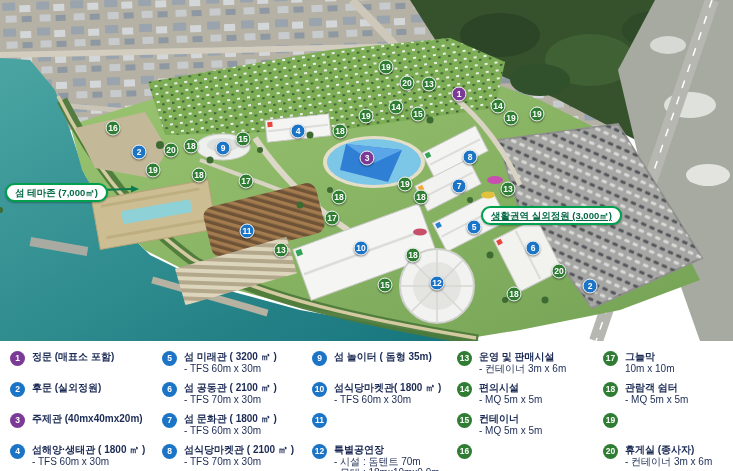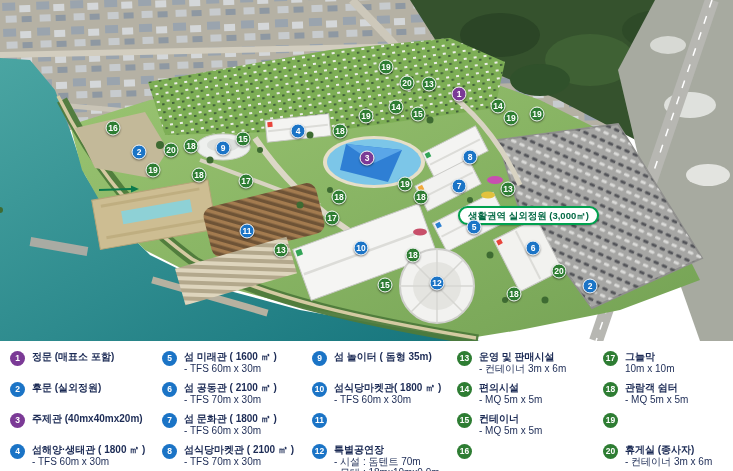--- a/index.html
+++ b/index.html
@@ -177,21 +177,22 @@
           <circle cx="380, " cy="210" r="3"></circle>
       </g>
       <ellipse cx="495" cy="180" rx="8" ry="4" fill="#c84fb0"></ellipse>
       <ellipse cx="488" cy="195" rx="7" ry="3.5" fill="#e2c23d"></ellipse>
       <ellipse cx="420" cy="232" rx="7" ry="3.5" fill="#c84f6a"></ellipse>
 
       <line x1="99" y1="190" x2="131" y2="189" stroke="#0b7a4c" stroke-width="2"></line>
       <polygon points="131,185.5 139,189 131,192.5" fill="#0b7a4c"></polygon>
     </svg>
 
-    <div class="pill" style="left: 458px; top: 206px; border-color: rgb(0, 161, 78); color: rgb(4, 106, 69);">생활권역 실외정원 (3,000㎡)</div>
+    <div class="pill" style="left: 5px; top: 183px; border-color: rgb(0, 161, 78); color: rgb(4, 106, 69);">섬 테마존 (7,000㎡)</div>
+    <div class="pill" style="left: 481px; top: 206px; border-color: rgb(0, 161, 78); color: rgb(4, 106, 69); text-decoration: underline;">생활권역 실외정원 (3,000㎡)</div>
     <div id="markers">
         <div class="marker" style="left: 459px; top: 94px; background: rgb(123, 58, 150);">1</div>
         <div class="marker" style="left: 367px; top: 158px; background: rgb(123, 58, 150);">3</div>
         <div class="marker" style="left: 139px; top: 152px; background: rgb(27, 116, 198);">2</div>
         <div class="marker" style="left: 590px; top: 286px; background: rgb(27, 116, 198);">2</div>
         <div class="marker" style="left: 298px; top: 131px; background: rgb(27, 116, 198);">4</div>
         <div class="marker" style="left: 474px; top: 227px; background: rgb(27, 116, 198);">5</div>
         <div class="marker" style="left: 533px; top: 248px; background: rgb(27, 116, 198);">6</div>
         <div class="marker" style="left: 459px; top: 186px; background: rgb(27, 116, 198);">7</div>
         <div class="marker" style="left: 470px; top: 157px; background: rgb(27, 116, 198);">8</div>
@@ -254,21 +255,21 @@
           <div class="txt">
             <div class="t">섬해양·생태관 ( 1800 ㎡ )</div>
             <div class="s">- TFS 60m x 30m</div>
           </div>
         </div>
       </div>
       <div class="col">
         <div class="item">
           <span class="badge" style="background: rgb(27, 116, 198);">5</span>
           <div class="txt">
-            <div class="t">섬 미래관 ( 1600 ㎡ )</div>
+            <div class="t">섬 미래관 ( 3200 ㎡ )</div>
             <div class="s">- TFS 60m x 30m</div>
           </div>
         </div>
         <div class="item">
           <span class="badge" style="background: rgb(27, 116, 198);">6</span>
           <div class="txt">
             <div class="t">섬 공동관 ( 2100 ㎡ )</div>
             <div class="s">- TFS 70m x 30m</div>
           </div>
         </div>

